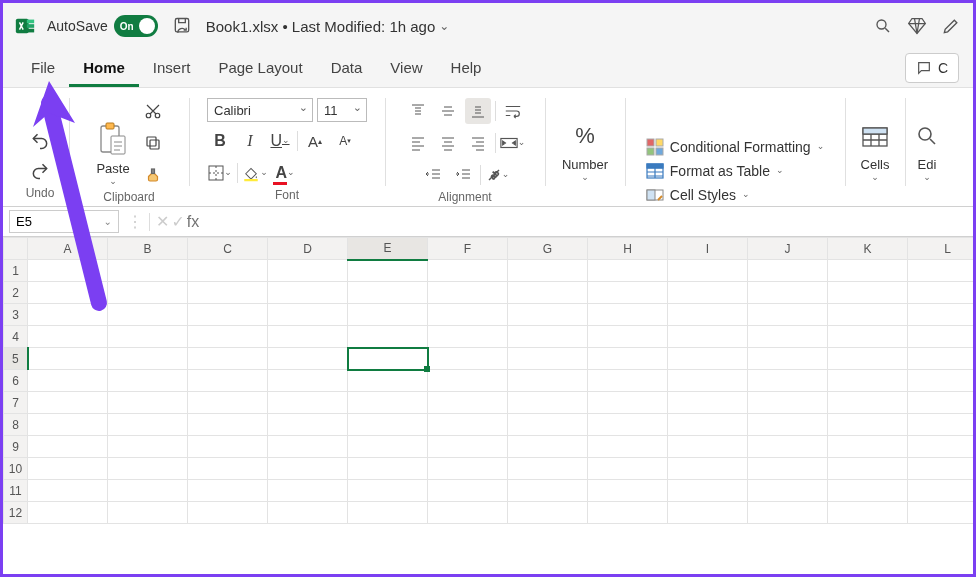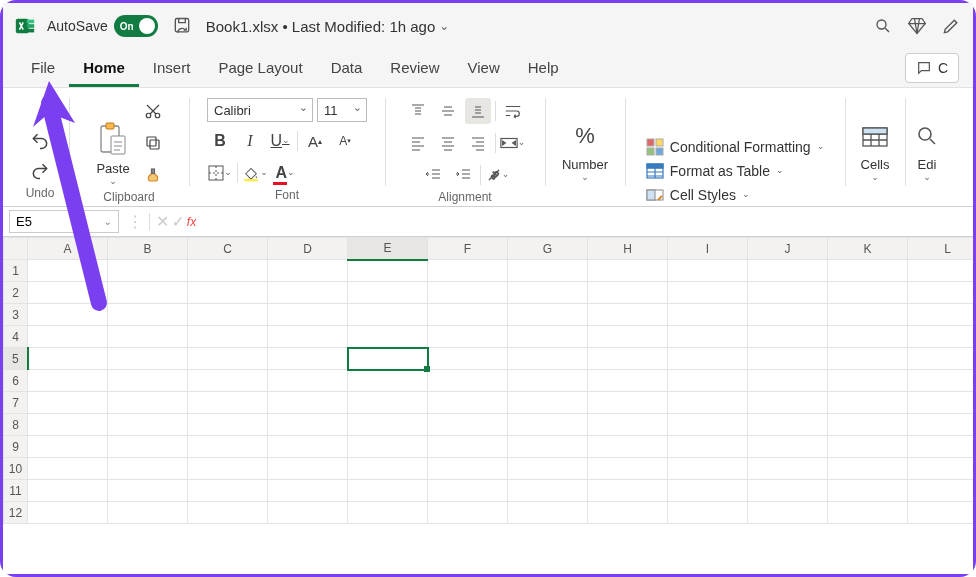--- a/index.html
+++ b/index.html
@@ -1,17 +1,17 @@
 <!DOCTYPE html>
 <html><head>
 <meta charset="utf-8">
 <style>
   * { box-sizing: border-box; margin: 0; padding: 0; font-family: "Segoe UI", Arial, sans-serif; }
   html, body { width: 976px; height: 577px; overflow: hidden; background: #fff; }
-  .frame { width: 976px; height: 577px; border: 3px solid #7b3ff2; border-radius: 16px; position: relative; background:#f5f5f5; display:flex; flex-direction:column;}
+  .frame { width: 976px; height: 577px; border: 3px solid #7b3ff2; border-radius: 0; position: relative; background:#f5f5f5; display:flex; flex-direction:column;}
   
   
   .titlebar { height: 46px; display:flex; align-items:center; padding:0 10px; gap:10px; background:#f5f5f5;}
   .xl-logo { width:24px; height:24px; display:flex; align-items:center; justify-content:center;}
   .autosave { display:flex; align-items:center; gap:6px; font-size:14px; color:#333;}
   .toggle { width:44px; height:22px; border-radius:11px; background:#107c41; position:relative; display:flex; align-items:center;}
   .toggle .lbl { color:#fff; font-size:10px; margin-left:6px; font-weight:600;}
   .toggle .knob{ width:16px; height:16px; border-radius:50%; background:#fff; position:absolute; right:3px; top:3px;}
   .qat-btn { width:28px; height:28px; display:flex; align-items:center; justify-content:center; color:#555;}
   .doc-title { font-size:15px; color:#333; display:flex; align-items:center; gap:4px;}
@@ -50,21 +50,21 @@
   .styles-col{display:flex;flex-direction:column; gap:6px; align-items:flex-start; padding-top:2px;}
   .style-item{display:flex;align-items:center; gap:6px; font-size:14px; color:#333;}
   .style-item .ico{width:18px;height:18px;display:flex;align-items:center;justify-content:center;}
 
   
   .fbar{ height:30px; background:#fff; border-bottom:1px solid #d0d0d0; display:flex; align-items:stretch;}
   .namebox{ width:110px; border:1px solid #ccc; margin:3px 0 3px 6px; display:flex; align-items:center; padding:0 6px; font-size:13px; background:#fff; justify-content:space-between;}
   .namebox .dd{font-size:10px;color:#888;}
   .fx-controls{display:flex;align-items:center; gap:2px; padding:0 8px; color:#bbb;}
   .fx-controls .sep{width:1px;height:18px;background:#ddd;margin:0 4px;}
-  .fx-lbl{font-style:italic; color:#ef4444; font-size:12px; padding-right:4px;}
+  .fx-lbl{color:#737373; font-size:16px; padding-right:4px;}
   .formula-input{flex:1; border:none; outline:none; padding:0 6px; font-size:13px;}
 
   
   .grid-wrap{flex:1; overflow:hidden; background:#fff; position:relative;}
   table.sheet{border-collapse:collapse; table-layout:fixed; width:100%;}
   .sheet th, .sheet td{ border:1px solid #e3e3e3; height:22px; font-size:12px; color:#555; text-align:center; font-weight:400; background:#fff;}
   .sheet thead th{ background:#f3f2f1; position:sticky; top:0;}
   .sheet .rowhdr{ background:#f3f2f1; width:24px; text-align:center;}
   .sheet thead th.corner{width:24px;}
   .sheet td.selcell{ outline:2px solid #107c41; outline-offset:-1px; position:relative;}
@@ -131,21 +131,20 @@
     </div>
   </div>
 
   <div class="tabs" id="tabs-row">
 
     <div class="tab">File</div>
       <div class="tab active">Home</div>
       <div class="tab">Insert</div>
       <div class="tab">Page Layout</div>
       <div class="tab">Data</div>
-      <div class="tab">Review</div>
       <div class="tab">View</div>
       <div class="tab">Help</div>
       <div class="flex-spacer"></div>
     <div class="comments-btn">
       <svg width="16" height="16" viewBox="0 0 24 24" fill="none" stroke="#555" stroke-width="1.8">
           <path d="M4 4h16v12H8l-4 4z"></path>
         </svg>
       <span>C</span>
     </div>
   </div>

